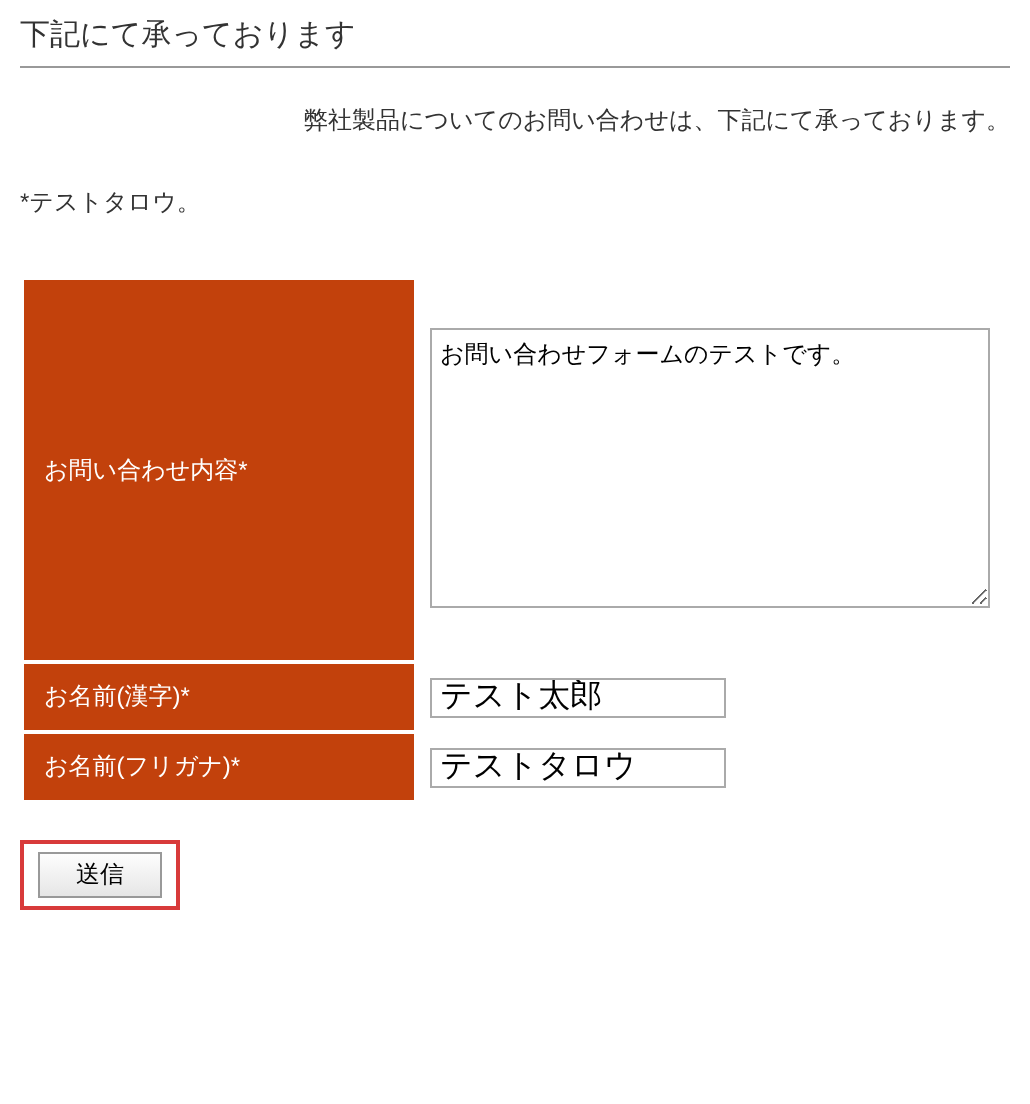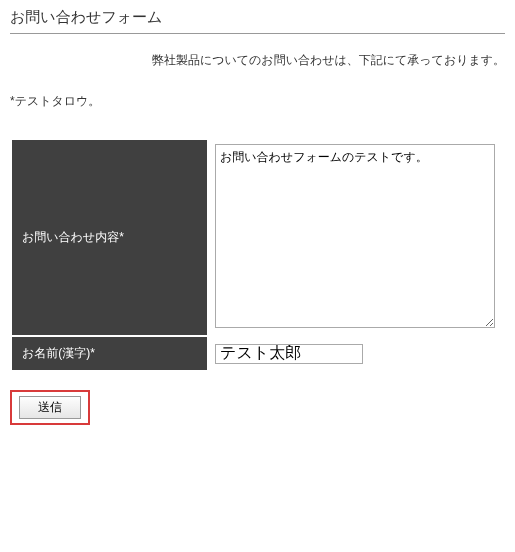--- a/index.html
+++ b/index.html
@@ -32,40 +32,40 @@
       margin-bottom: 28px;
     }
     .form-table {
       width: 495px;
       border-collapse: separate;
       border-spacing: 2px;
       background: #fff;
       margin-bottom: 12px;
     }
     .form-table th {
-      background: #404040;
+      background: #c2410c;
       color: #fff;
       font-weight: normal;
       text-align: left;
       padding: 8px 10px;
       font-size: 12px;
       vertical-align: middle;
       width: 195px;
     }
     .form-table td {
       background: #fff;
       padding: 4px 6px;
       vertical-align: middle;
     }
     .form-table tr.tall th {
       height: 190px;
     }
     textarea {
       width: 280px;
-      height: 184px;
+      height: 140px;
       font-family: inherit;
       font-size: 12px;
       padding: 4px;
       border: 1px solid #aaa;
       resize: both;
     }
     input[type="text"] {
       width: 148px;
       height: 20px;
       font-family: inherit;
@@ -86,40 +86,46 @@
       background: linear-gradient(#fdfdfd, #e6e6e6);
       border: 1px solid #999;
       cursor: pointer;
     }
   </style>
 </head>
 <body>
 
 
 
-<h1 class="page-title">お問い合わせフォーム</h1>
+<h1 class="page-title">下記にて承っております</h1>
 
 <p class="intro-text">弊社製品についてのお問い合わせは、下記にて承っております。</p>
 
 <p class="required-note">*テストタロウ。</p>
 
 <table class="form-table">
   <tbody>
       <tr class="tall">
     <th>お問い合わせ内容*</th>
     <td>
       <textarea style="">お問い合わせフォームのテストです。</textarea>
     </td>
   </tr>
   <tr>
     <th>お名前(漢字)*</th>
     <td>
       <input type="text" value="テスト太郎" style="">
     </td>
   </tr>
+  <tr>
+    <th>お名前(フリガナ)*</th>
+    <td>
+      <input type="text" value="テストタロウ" style="">
+    </td>
+  </tr>
 </tbody>
   </table>
 
 <div class="submit-wrap">
   <button class="submit-btn">送信</button>
 </div>
 
 
 
 

